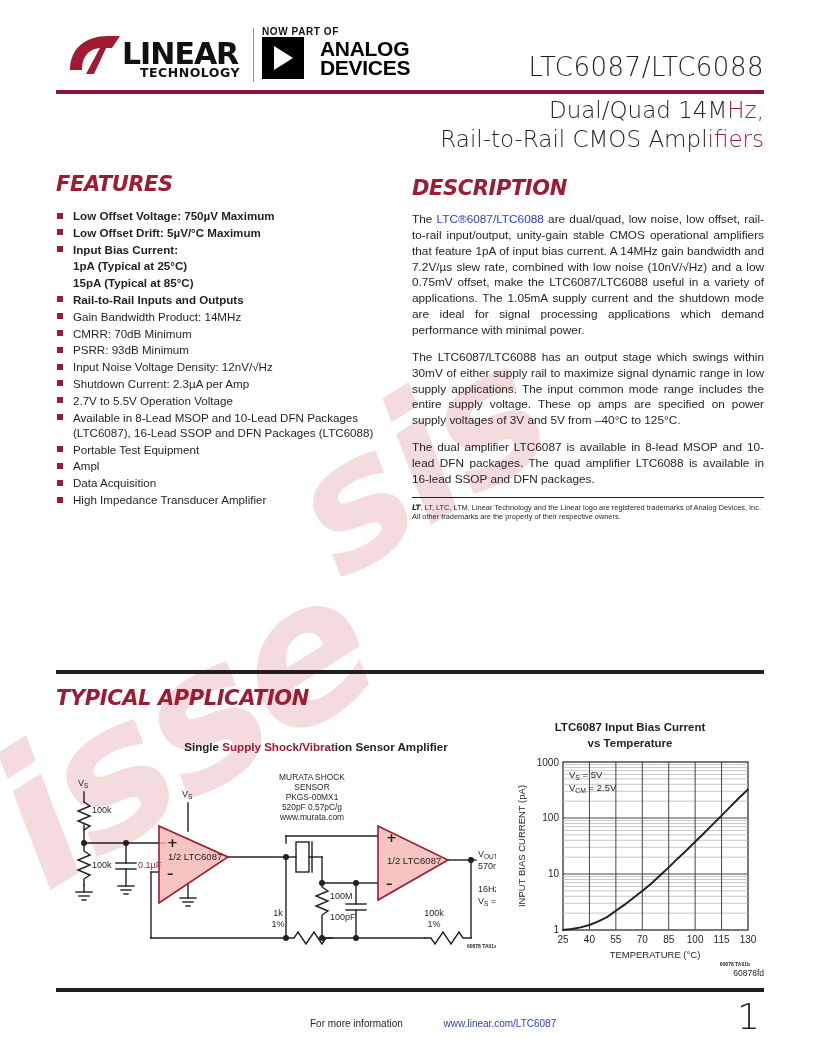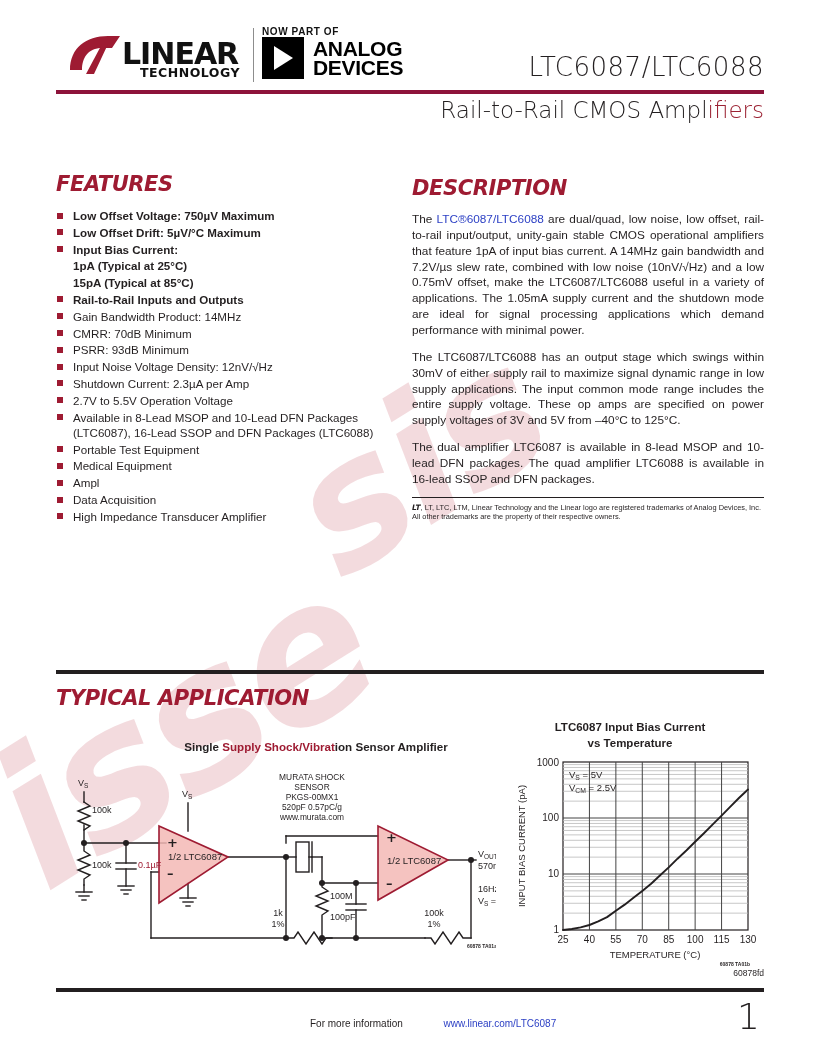--- a/index.html
+++ b/index.html
@@ -22,21 +22,21 @@
     letter-spacing:-4px;
   }
   .wm1{ left:20px; top:560px; font-size:190px; transform:rotate(-32deg); }
   .wm2{ left:330px; top:300px; font-size:175px; transform:rotate(-32deg); }
 
   
   .hdr{position:absolute;left:0;top:0;width:816px;height:105px;z-index:3;}
   .lt-logo{position:absolute;left:68px;top:30px;width:175px;height:52px;}
   .divider-v{position:absolute;left:253px;top:28px;width:1px;height:54px;background:#8d8d8d;}
   .nowpart{position:absolute;left:262px;top:26px;font-size:10px;letter-spacing:.6px;color:#111;font-weight:700;font-family:"Liberation Sans",sans-serif;}
-  .adi-logo{position:absolute;left:262px;top:37px;display:flex;align-items:center;gap:9px;}
+  .adi-logo{position:absolute;left:262px;top:37px;display:flex;align-items:center;gap:16px;}
   .adi-tri{width:42px;height:42px;background:#000;position:relative;}
   .adi-tri:after{content:"";position:absolute;left:12px;top:9px;border-left:19px solid #fff;border-top:12px solid transparent;border-bottom:12px solid transparent;}
   .adi-words{line-height:.92;font-weight:700;font-size:21px;letter-spacing:-.3px;color:#000;font-family:"Liberation Sans",sans-serif;}
   .title-part{position:absolute;right:52px;top:52px;font-size:26px;color:#231f20;letter-spacing:.5px;font-family:"DejaVu Sans",sans-serif;font-weight:300;}
   .rule-red{position:absolute;left:56px;top:90px;width:708px;height:4px;background:#8d133a;z-index:3;}
   .subtitle{position:absolute;right:52px;top:96px;text-align:right;font-size:23px;line-height:1.28;
             color:#231f20;font-family:"DejaVu Sans",sans-serif;font-weight:300;z-index:3;}
   .subtitle .hl{color:#9b2233;}
 
   
@@ -126,20 +126,23 @@
         <div>DEVICES</div>
       </div>
     </div>
 
     <div class="title-part">LTC6087/LTC6088</div>
   </div>
 
   <div class="rule-red"></div>
 
   <div class="subtitle">
+    <div>
+      <span>Dual/Quad 14M</span><span class="hl">Hz,</span>
+    </div>
     <div>
       <span>Rail-to-Rail CMOS Ampl</span><span class="hl">ifiers</span>
     </div>
   </div>
 
   <div class="col-left">
     <div class="sec-head">FEATURES</div>
     <ul class="feat" id="features-list">
         <li class="b">Low Offset Voltage: 750µV Maximum</li>
         <li class="b">Low Offset Drift: 5µV/°C Maximum</li>
@@ -151,21 +154,20 @@
         <li>CMRR: 70dB Minimum</li>
         <li>PSRR: 93dB Minimum</li>
         <li>Input Noise Voltage Density: 12nV/√Hz</li>
         <li>Shutdown Current: 2.3µA per Amp</li>
         <li>2.7V to 5.5V Operation Voltage</li>
         <li>Available in 8-Lead MSOP and 10-Lead DFN Packages (LTC6087), 16-Lead SSOP and DFN Packages (LTC6088)</li>
       </ul>
 
     <ul class="feat" id="applications-list">
         <li>Portable Test Equipment</li>
-        <li>Medical Equipment</li>
         <li>Ampl</li>
         <li>Data Acquisition</li>
         <li>High Impedance Transducer Amplifier</li>
       </ul>
   </div>
 
   <div class="col-right">
     <div class="sec-head">DESCRIPTION</div>
     <div class="desc">
       <p><span>The </span><span class="link">LTC®6087/LTC6088</span><span> are dual/quad, low noise, low offset, rail-to-rail input/output, unity-gain stable CMOS operational amplifiers that feature 1pA of input bias current. A 14MHz gain bandwidth and 7.2V/µs slew rate, combined with low noise (10nV/√Hz) and a low 0.75mV offset, make the LTC6087/LTC6088 useful in a variety of applications. The 1.05mA supply current and the shutdown mode are ideal for signal processing applications which demand performance with minimal power.</span></p>

